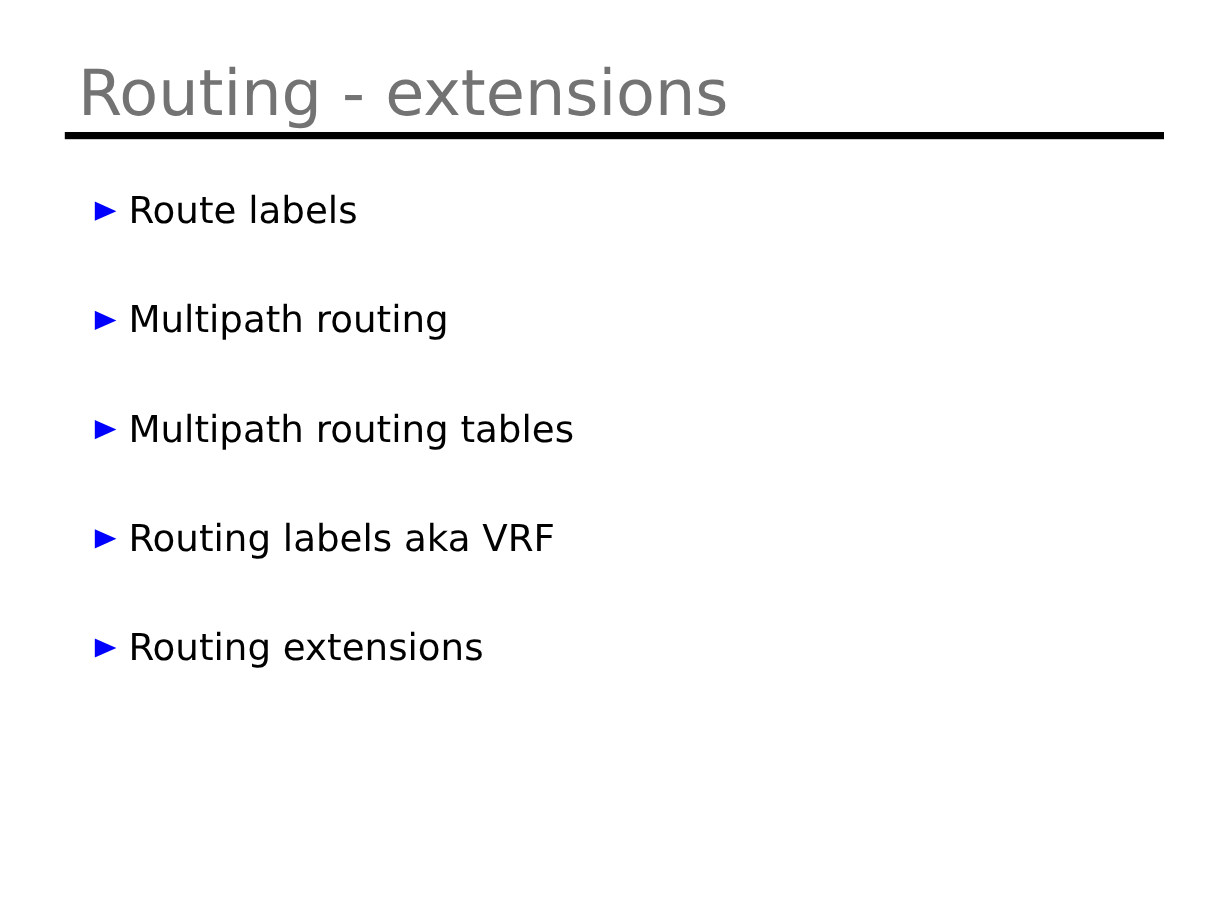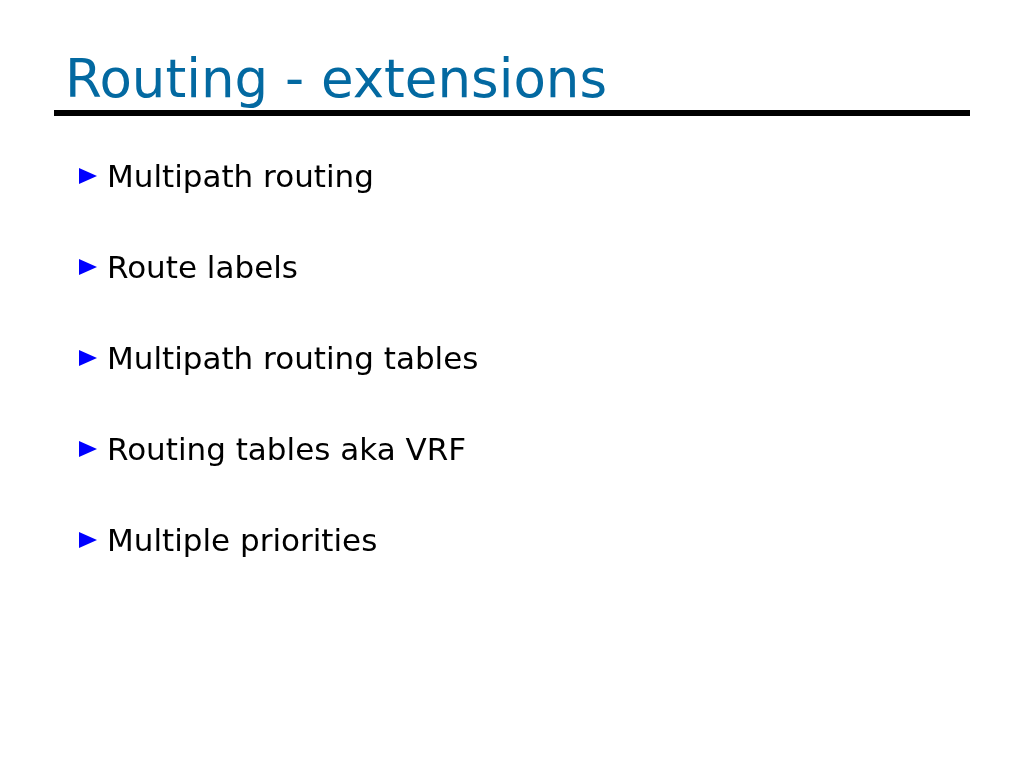--- a/index.html
+++ b/index.html
@@ -28,21 +28,21 @@
 
   
   .slide-title {
     position: absolute;
     left: 65px;
     top: 50px;
     width: 905px;
     font-size: 53px;
     line-height: 58px;
     font-weight: 400;
-    color: #0369a1;
+    color: #737373;
     letter-spacing: 0px;
     white-space: nowrap;
   }
 
   .title-rule {
     position: absolute;
     left: 54px;
     top: 110px;
     width: 916px;
     height: 6px;
@@ -93,53 +93,53 @@
   <div class="title-rule"></div>
 
   <div class="bullet-list">
 
     <div class="bullet-item">
       <span class="bullet-marker">
         <svg width="21" height="20" viewBox="0 0 21 20" aria-hidden="true">
           <polygon points="1,2 19,10 1,18" fill="#0000ff"></polygon>
         </svg>
       </span>
-      <span class="bullet-label">Multipath routing</span>
+      <span class="bullet-label">Route labels</span>
     </div>
 
     <div class="bullet-item">
       <span class="bullet-marker">
         <svg width="21" height="20" viewBox="0 0 21 20" aria-hidden="true">
           <polygon points="1,2 19,10 1,18" fill="#0000ff"></polygon>
         </svg>
       </span>
-      <span class="bullet-label">Route labels</span>
+      <span class="bullet-label">Multipath routing</span>
     </div>
 
     <div class="bullet-item">
       <span class="bullet-marker">
         <svg width="21" height="20" viewBox="0 0 21 20" aria-hidden="true">
           <polygon points="1,2 19,10 1,18" fill="#0000ff"></polygon>
         </svg>
       </span>
       <span class="bullet-label">Multipath routing tables</span>
     </div>
 
     <div class="bullet-item">
       <span class="bullet-marker">
         <svg width="21" height="20" viewBox="0 0 21 20" aria-hidden="true">
           <polygon points="1,2 19,10 1,18" fill="#0000ff"></polygon>
         </svg>
       </span>
-      <span class="bullet-label">Routing tables aka VRF</span>
+      <span class="bullet-label">Routing labels aka VRF</span>
     </div>
 
     <div class="bullet-item">
       <span class="bullet-marker">
         <svg width="21" height="20" viewBox="0 0 21 20" aria-hidden="true">
           <polygon points="1,2 19,10 1,18" fill="#0000ff"></polygon>
         </svg>
       </span>
-      <span class="bullet-label">Multiple priorities</span>
+      <span class="bullet-label">Routing extensions</span>
     </div>
 
   </div>
 </div>
 
 </body></html>

